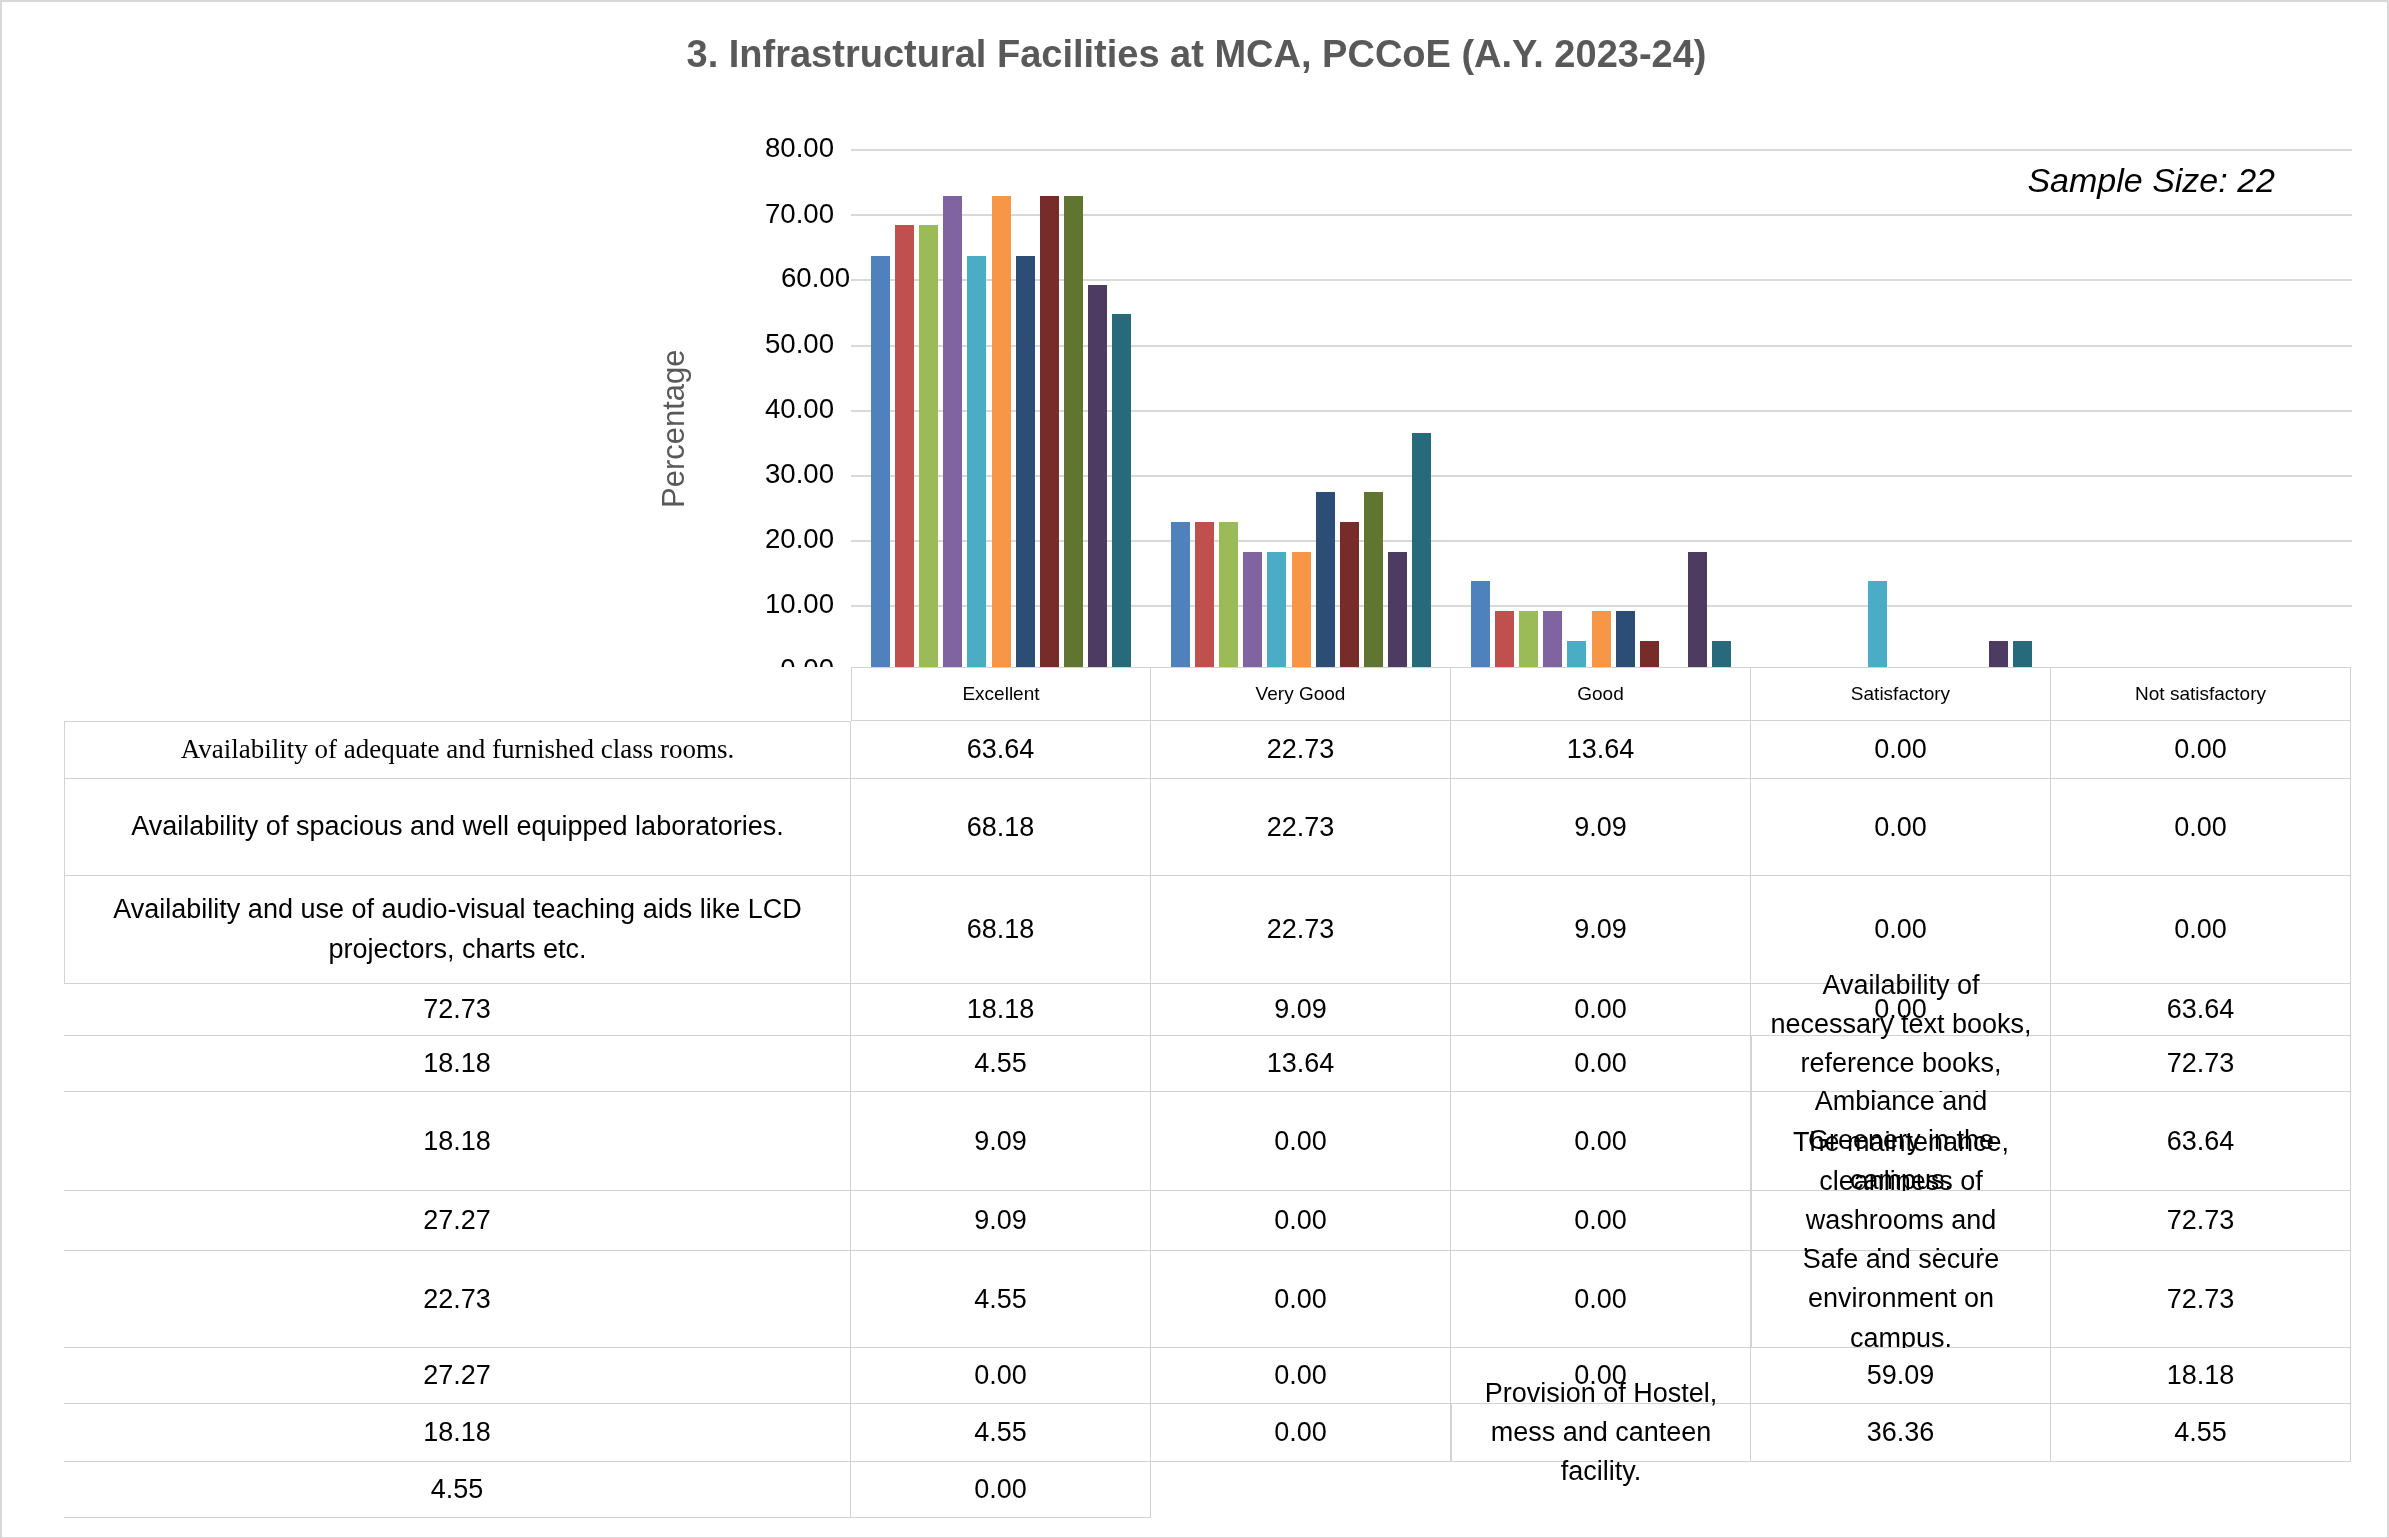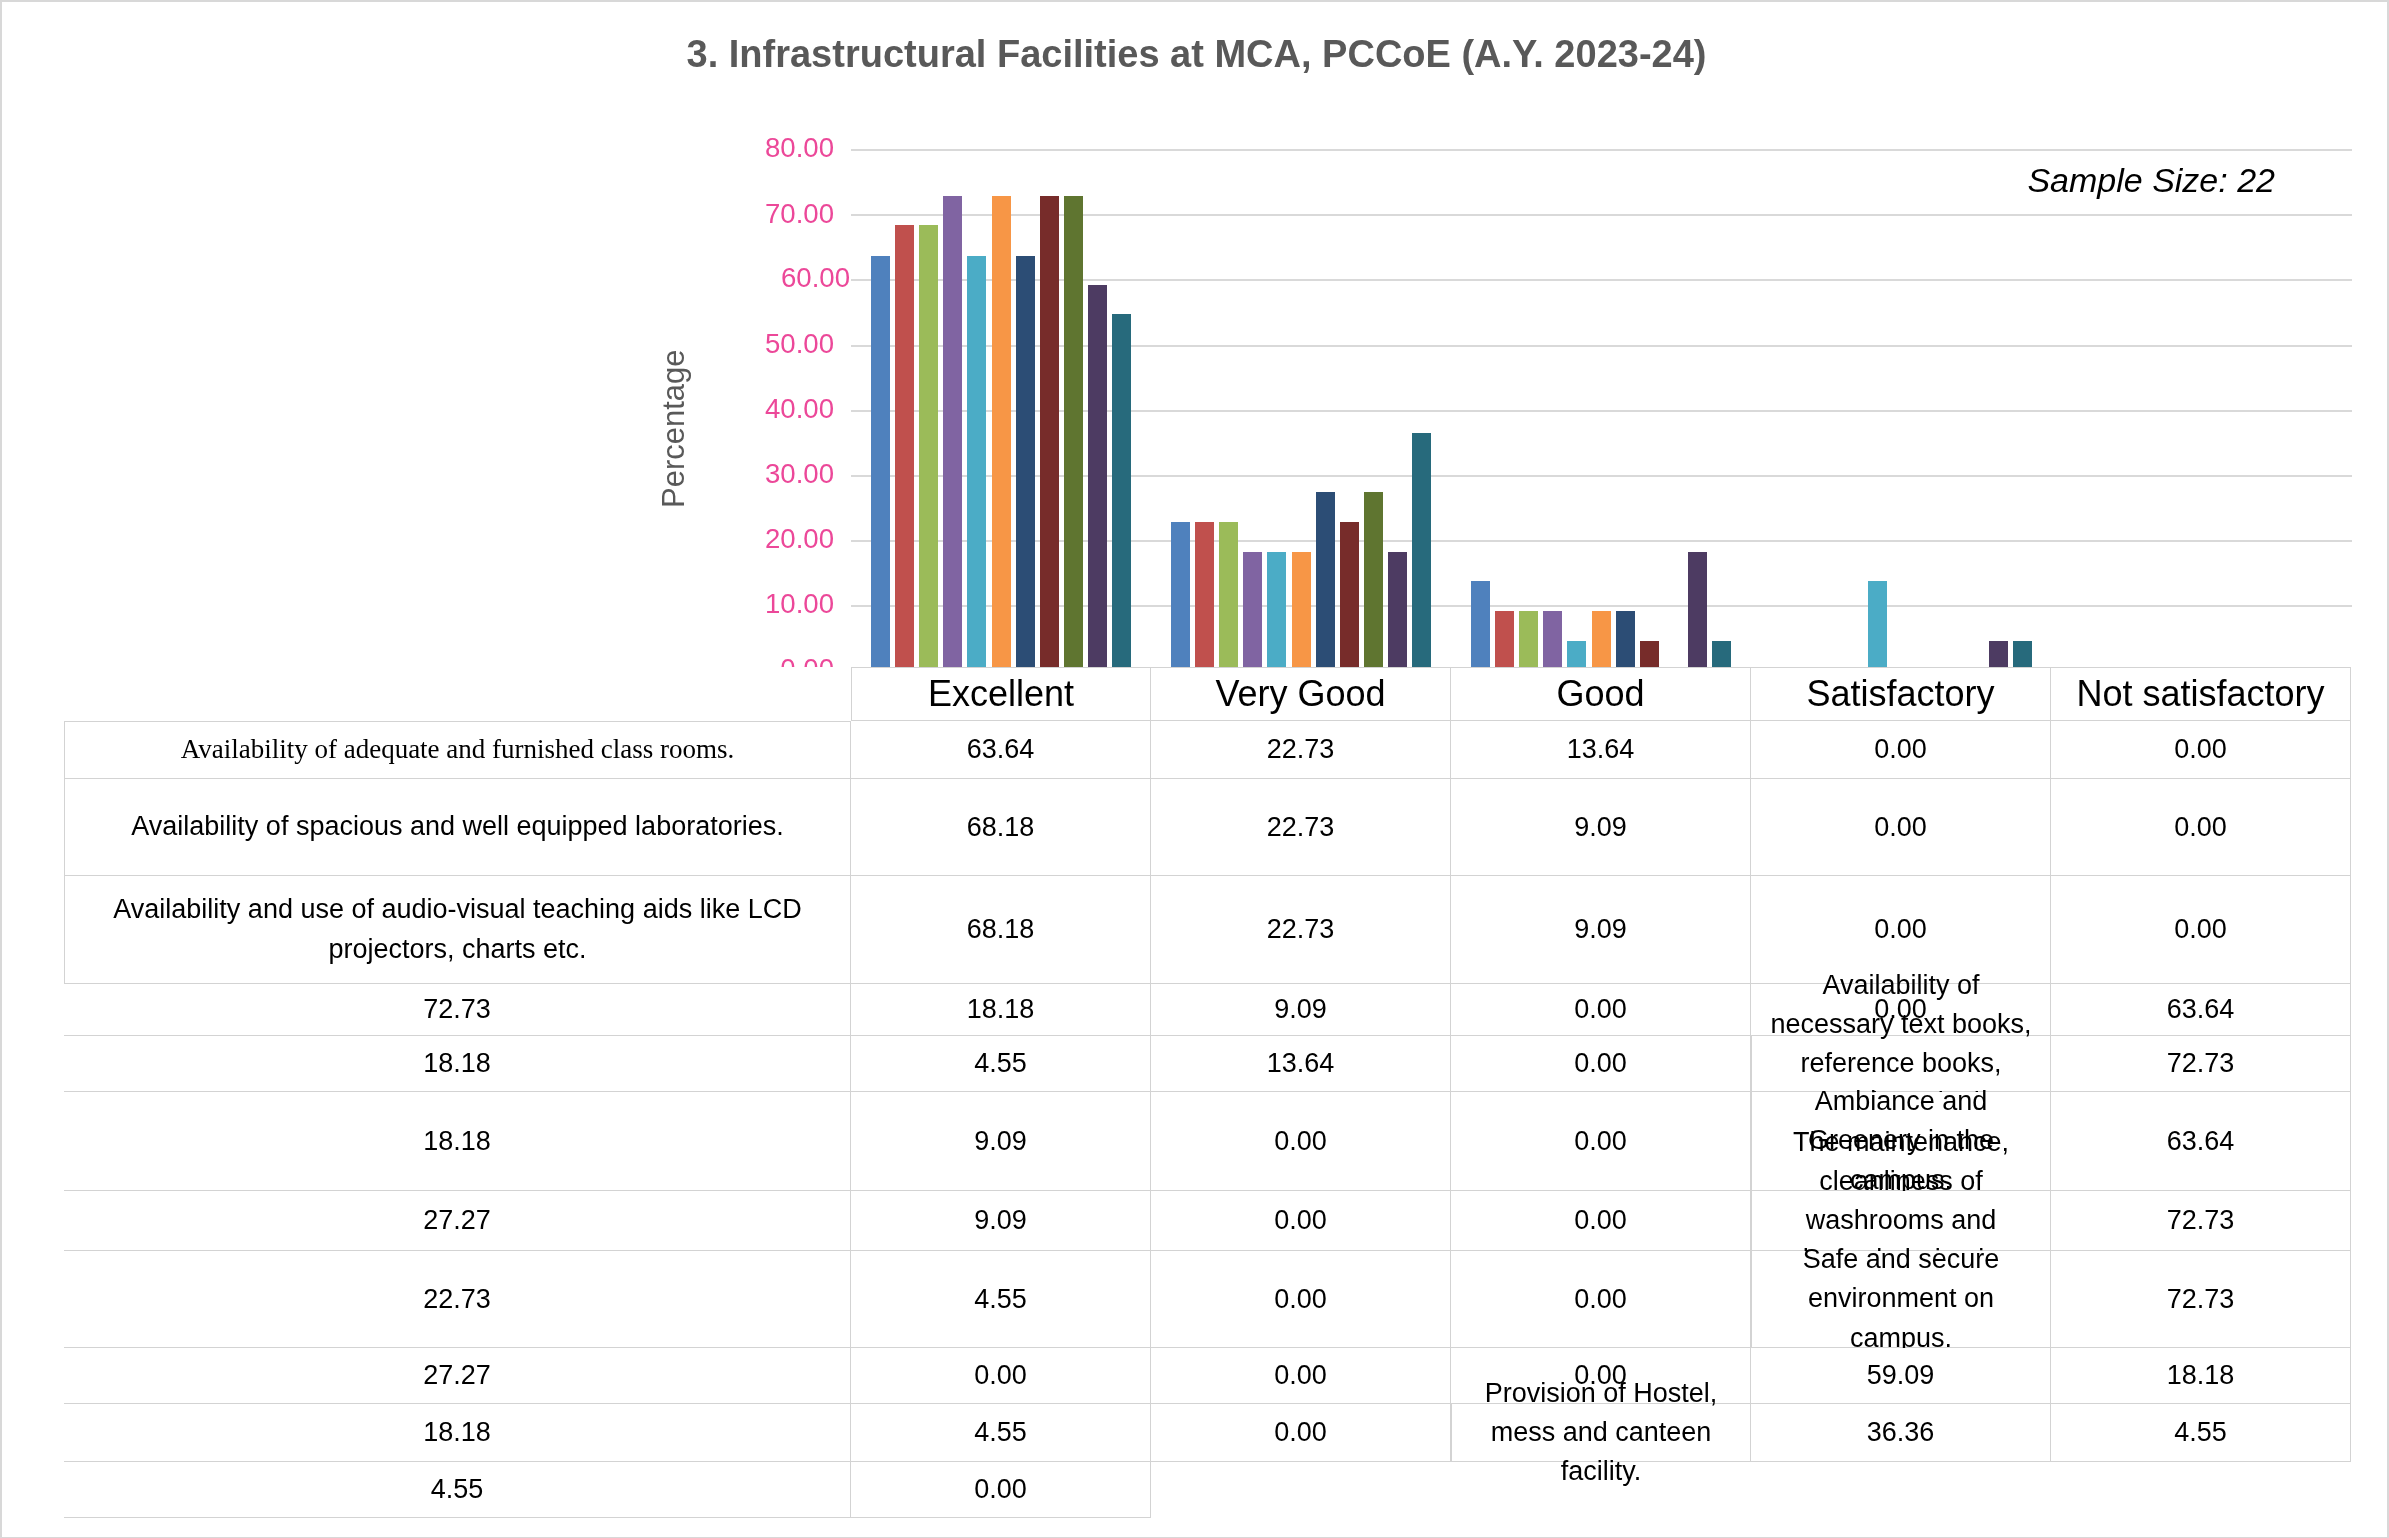--- a/index.html
+++ b/index.html
@@ -8,28 +8,28 @@
         font-family:"Liberation Sans",sans-serif;}
   .chart-title{position:absolute;left:0;top:31px;width:2389px;text-align:center;
         font-size:38px;font-weight:bold;color:#595959;}
   .annotation{position:absolute;top:159px;right:112px;font-size:34px;font-style:italic;color:#000;}
   .ylabel{position:absolute;left:653px;top:250px;width:38px;height:353px;
         writing-mode:vertical-rl;transform:rotate(180deg);
         display:flex;align-items:center;justify-content:center;
         font-size:31px;color:#595959;}
   .plot{position:absolute;left:849px;top:147px;width:1501px;height:521px;}
   .gridline{position:absolute;left:0;width:100%;height:1.7px;background:#D9D9D9;}
-  .ytick{position:absolute;width:138px;text-align:right;font-size:27.6px;color:#ec4899;}
+  .ytick{position:absolute;width:138px;text-align:right;font-size:27.6px;color:#000000;}
   .bar-group{position:absolute;bottom:0;height:521px;display:flex;
         align-items:flex-end;justify-content:center;gap:5.2px;}
   .bar{width:19px;}
   .dtable{position:absolute;left:62px;top:665px;display:grid;background:#fff;}
   .cell{display:flex;align-items:center;justify-content:center;box-sizing:border-box;
         font-size:27px;color:#000;background:#fff;}
-  .cell.hdr{font-size:36px;border-top:1.7px solid #D3D3D3;border-right:1.7px solid #D3D3D3;
+  .cell.hdr{font-size:19px;border-top:1.7px solid #D3D3D3;border-right:1.7px solid #D3D3D3;
         border-bottom:1.7px solid #D3D3D3;}
   .cell.hdr.first{border-left:1.7px solid #D3D3D3;}
   .cell.ghost{border:none;background:transparent;}
   .cell.lbl{border-left:1.7px solid #D3D3D3;border-right:1.7px solid #D3D3D3;
         border-bottom:1.7px solid #D3D3D3;text-align:center;line-height:1.45;padding:0 8.6px;}
   .cell.lbl.first{border-top:1.7px solid #D3D3D3;font-family:Liberation Serif, serif;}
   .cell.val{border-right:1.7px solid #D3D3D3;border-bottom:1.7px solid #D3D3D3;}
 </style>
 </head>
 <body>

